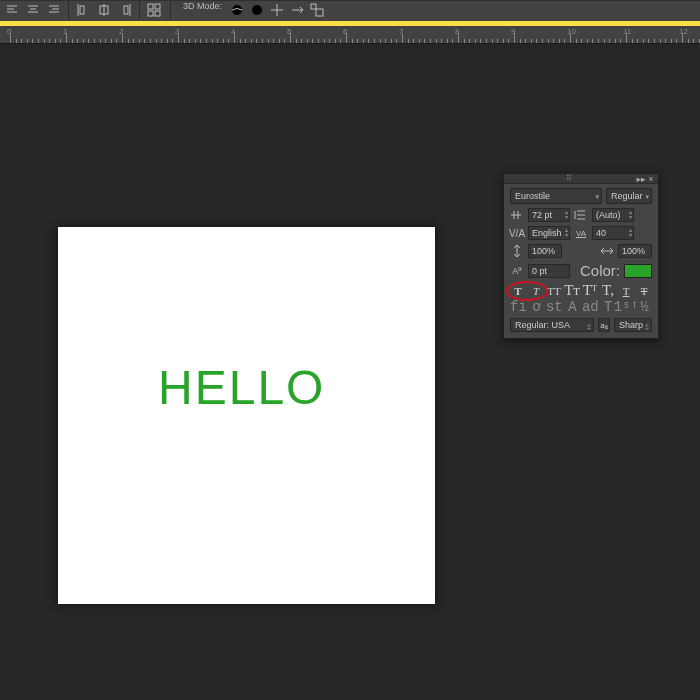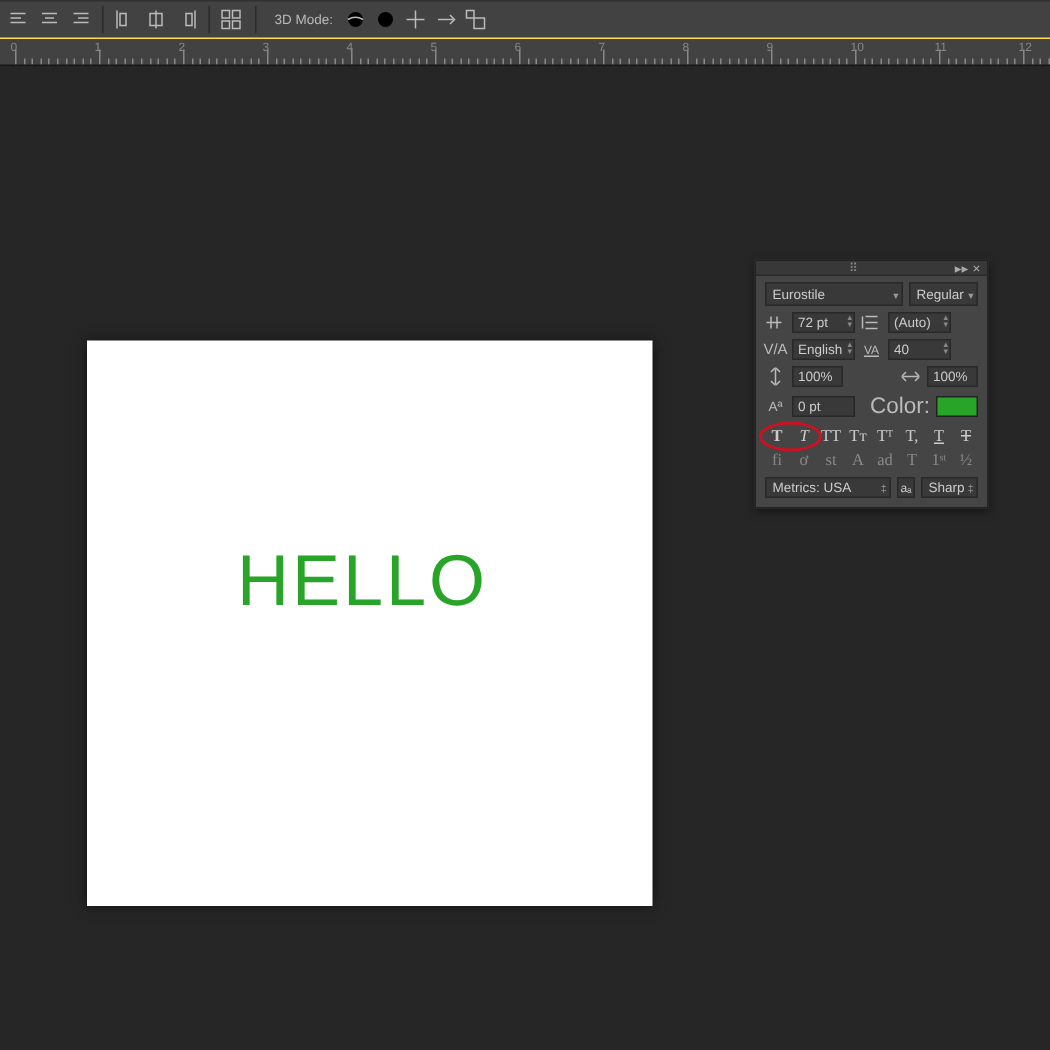--- a/index.html
+++ b/index.html
@@ -1,18 +1,18 @@
 <!DOCTYPE html>
 <html><head>
 <meta charset="utf-8">
 <style>
 * { margin: 0; padding: 0; box-sizing: border-box; font-family: Arial, sans-serif; }
 body { background: #262626; width: 700px; height: 700px; overflow: hidden; position: relative; }
 
-.top-toolbar { background: #424242; height: 26px; border-top: 1px solid #303030; border-bottom: 1px solid #fde047; display: flex; align-items: center; padding: 0 4px; gap: 2px; }
+.top-toolbar { background: #424242; height: 26px; border-top: 1px solid #303030; border-bottom: 5px solid #fde047; display: flex; padding: 0 4px; gap: 2px; }
 .tb-sep { width: 1px; height: 18px; background: #2a2a2a; margin: 0 4px; }
 .tb-btn { width: 18px; height: 18px; display: flex; align-items: center; justify-content: center; color: #bbb; font-size: 10px; }
 .tb-label { color: #bbb; font-size: 9px; margin-left: 6px; margin-right: 4px; }
 
 .ruler-h { background: #424242; height: 18px; border-bottom: 1px solid #181818; position: relative; overflow: hidden; }
 .ruler-h .tick { position: absolute; bottom: 0; width: 1px; background: #888; }
 .ruler-h .tick.major { height: 10px; }
 .ruler-h .tick.minor { height: 4px; }
 .ruler-h .label { position: absolute; top: 1px; color: #888; font-size: 8px; transform: translateX(-3px); }
 
@@ -39,24 +39,24 @@
 .num-input { background: #393939; border: 1px solid #282828; color: #ccc; font-size: 9px; height: 14px; width: 42px; padding: 0 3px; display: flex; align-items: center; position: relative; }
 .num-input .spin { position: absolute; right: 1px; top: 1px; color: #888; font-size: 6px; line-height: 5px; }
 .scale-row .pct { width: 34px; }
 .color-swatch { width: 28px; height: 14px; background: #28a428; border: 1px solid #222; }
 .color-label { color: #bbb; font-size: 15px; }
 
 .style-row { display: flex; gap: 2px; margin: 2px 0; }
 .style-btn { width: 17px; height: 15px; display: flex; align-items: center; justify-content: center; font-family: Georgia, serif; font-size: 11px; color: #ccc; }
 .style-btn.bold { font-weight: 700; }
 .style-btn.italic { font-style: italic; }
-.style-btn.small { font-size: 11px; }
+.style-btn.small { font-size: 15px; }
 
 .ot-row { display: flex; gap: 2px; margin: 1px 0 4px; }
-.ot-btn { width: 17px; height: 14px; display: flex; align-items: center; justify-content: center; color: #888; font-size: 11px; font-family: Liberation Serif, serif; }
+.ot-btn { width: 17px; height: 14px; display: flex; align-items: center; justify-content: center; color: #888; font-size: 14px; font-family: Liberation Mono, monospace; }
 
 .lang-row { display: flex; align-items: center; gap: 4px; }
 .dd-lang { flex: 1; height: 14px; }
 .aa-box { width: 12px; height: 14px; display: flex; align-items: center; justify-content: center; font-size: 8px; color: #ccc; background: #393939; border: 1px solid #282828; }
 .dd-aa { width: 38px; height: 14px; }
 
 .red-circle { position: absolute; width: 42px; height: 20px; border: 2px solid #d01020; border-radius: 50%; pointer-events: none; }
 
 svg.icon path, svg.icon rect, svg.icon line { stroke: #bbb; stroke-width: 1; fill: none; }
 </style>
@@ -396,21 +396,21 @@
       <div class="ot-btn">st</div>
       <div class="ot-btn">A</div>
       <div class="ot-btn">ad</div>
       <div class="ot-btn">T</div>
       <div class="ot-btn">1ˢᵗ</div>
       <div class="ot-btn">½</div>
     </div>
 
     <div class="lang-row">
       <div class="dropdown dd-lang">
-          <span>Metrics: USA</span>
+          <span>Regular: USA</span>
           <span class="caret">‡</span>
         </div>
       <div class="aa-box">aₐ</div>
       <div class="dropdown dd-aa">
           <span>Sharp</span>
           <span class="caret">‡</span>
         </div>
     </div>
   </div>
 </div>

